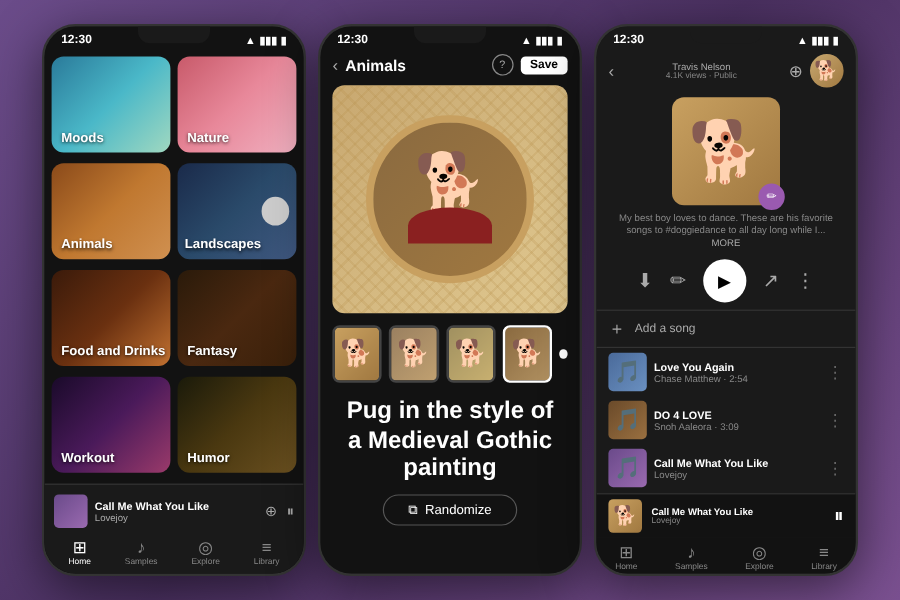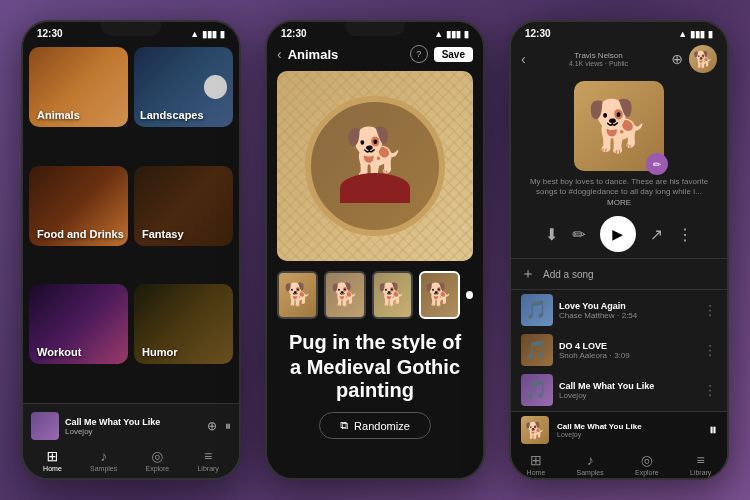--- a/index.html
+++ b/index.html
@@ -9,21 +9,21 @@
       background: linear-gradient(135deg, #6b4c8a 0%, #4a3060 50%, #7a5090 100%);
       display: flex;
       align-items: center;
       justify-content: center;
       font-family: -apple-system, BlinkMacSystemFont, 'Segoe UI', sans-serif;
       overflow: hidden;
     }
 
     .phones-container {
       display: flex;
-      gap: 24px;
+      gap: 10px;
       align-items: center;
       padding: 10px;
     }
 
     
     .phone {
       background: #1a1a1a;
       border-radius: 28px;
       overflow: hidden;
       position: relative;
@@ -416,20 +416,26 @@
         <span>12:30</span>
         <div class="status-icons">
           <span>▲</span>
           <span>▮▮▮</span>
           <span>▮</span>
         </div>
       </div>
 
       <div class="categories-grid">
 
+        <div class="category-tile cat-moods">
+          <span class="category-label">Moods</span>
+        </div>
+        <div class="category-tile cat-nature">
+          <span class="category-label">Nature</span>
+        </div>
 
         <div class="category-tile cat-animals">
           <span class="category-label">Animals</span>
         </div>
         <div class="category-tile cat-landscapes" style="display:flex;align-items:flex-end;padding:6px;">
           <span class="category-label" style="position:relative;bottom:auto;left:auto;">Landscapes</span>
           <div style="width:24px;height:24px;border-radius:50%;background:#ccc;margin-left:auto;margin-bottom:auto;margin-top:auto;"></div>
         </div>
 
         <div class="category-tile cat-food">

